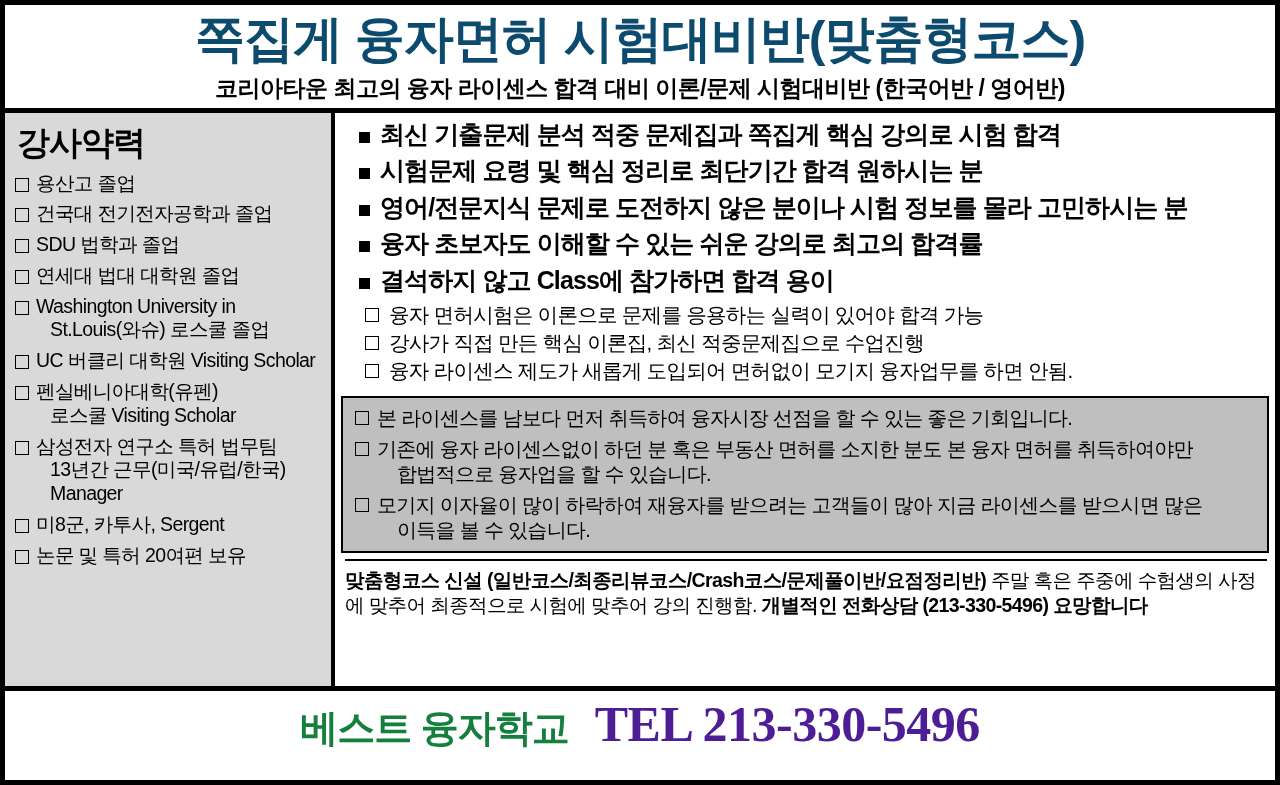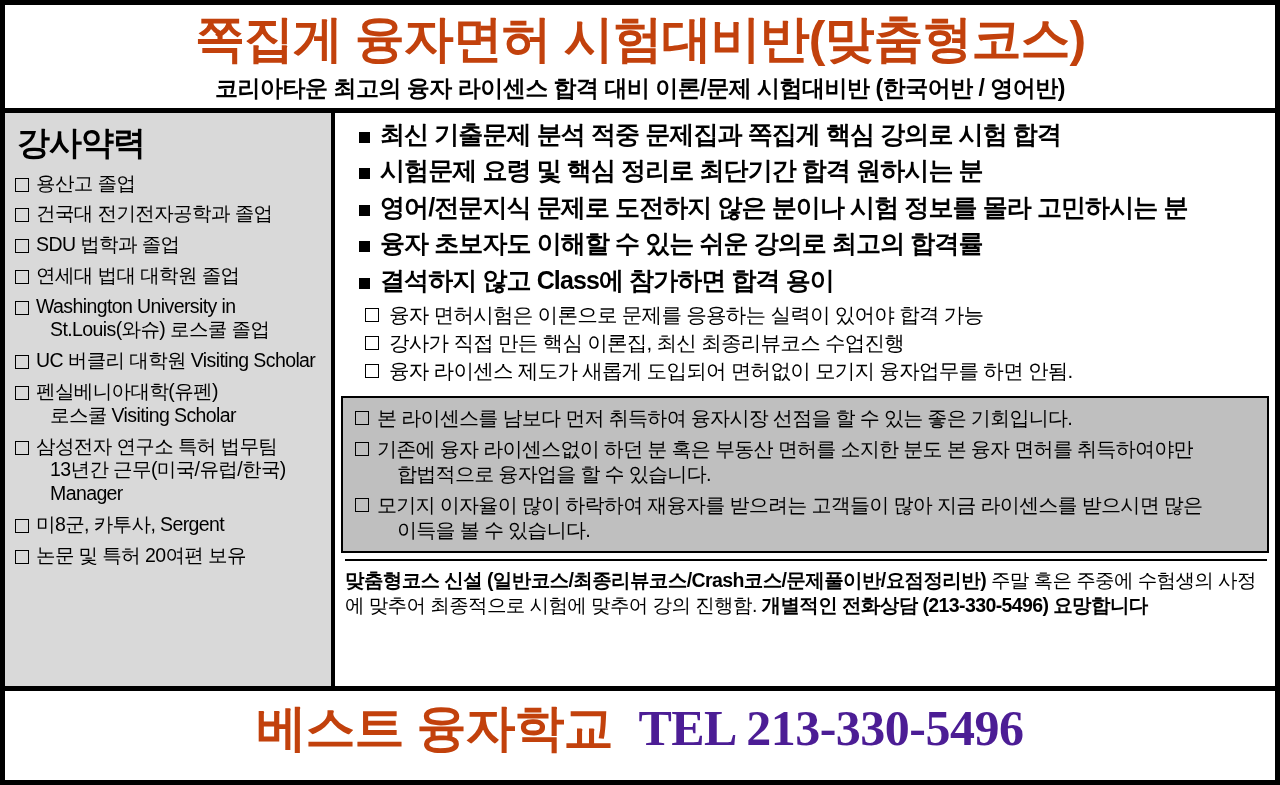--- a/index.html
+++ b/index.html
@@ -22,21 +22,21 @@
 
   
   .header {
     box-sizing: border-box;
     width: 100%;
     padding: 6px 0 4px 0;
     text-align: center;
     border-bottom: 5px solid #000;
   }
   .headline {
-    color: #c2410c;
+    color: #0c4a6e;
     font-weight: bold;
     font-size: 50px;
     line-height: 1.15;
     letter-spacing: -1px;
     white-space: nowrap;
   }
   .subhead {
     color: #000;
     font-weight: bold;
     font-size: 23px;
@@ -160,23 +160,23 @@
   
   .bottom {
     box-sizing: border-box;
     width: 100%;
     border-top: 5px solid #000;
     text-align: center;
     padding: 4px 0 6px 0;
     white-space: nowrap;
   }
   .brand {
-    color: #c2410c;
-    font-weight: bold;
-    font-size: 50px;
+    color: #15803d;
+    font-weight: bold;
+    font-size: 38px;
     letter-spacing: -1px;
   }
   .tel {
     color: #4c1d95;
     font-family: "Liberation Serif", serif;
     font-weight: bold;
     font-size: 50px;
     letter-spacing: -0.5px;
     margin-left: 26px;
   }
@@ -271,21 +271,21 @@
           <span class="bsq"></span>
           <span>결석하지 않고 Class에 참가하면 합격 용이</span>
         </div>
 
         <div class="sub-line">
           <span class="sq"></span>
           <span>융자 면허시험은 이론으로 문제를 응용하는 실력이 있어야 합격 가능</span>
         </div>
         <div class="sub-line">
           <span class="sq"></span>
-          <span>강사가 직접 만든 핵심 이론집, 최신 최종리뷰코스 수업진행</span>
+          <span>강사가 직접 만든 핵심 이론집, 최신 적중문제집으로 수업진행</span>
         </div>
         <div class="sub-line">
           <span class="sq"></span>
           <span>융자 라이센스 제도가 새롭게 도입되어 면허없이 모기지 융자업무를 하면 안됨.</span>
         </div>
       </div>
 
       <div class="notice">
         <div class="notice-line">
           <span class="sq"></span>

